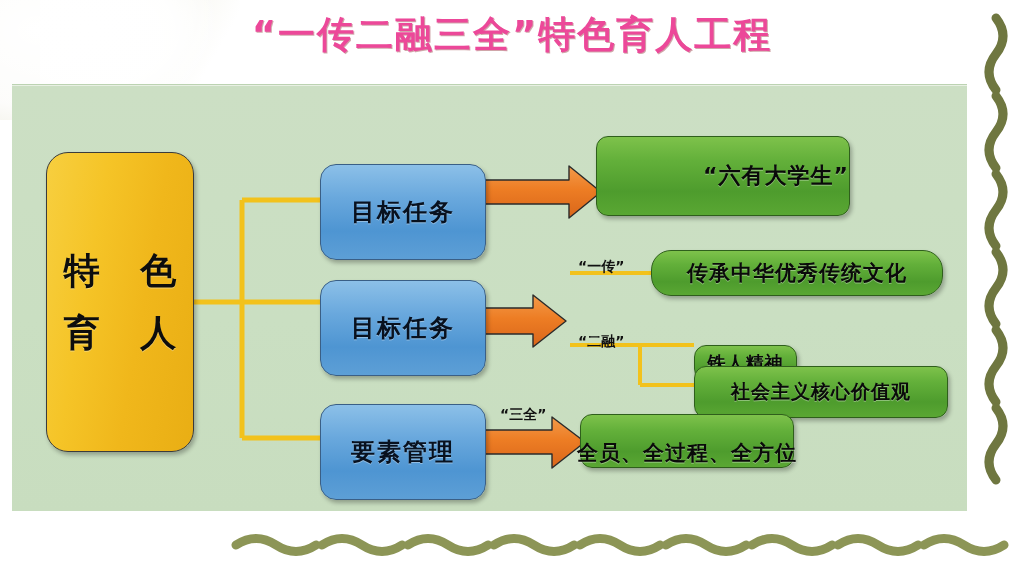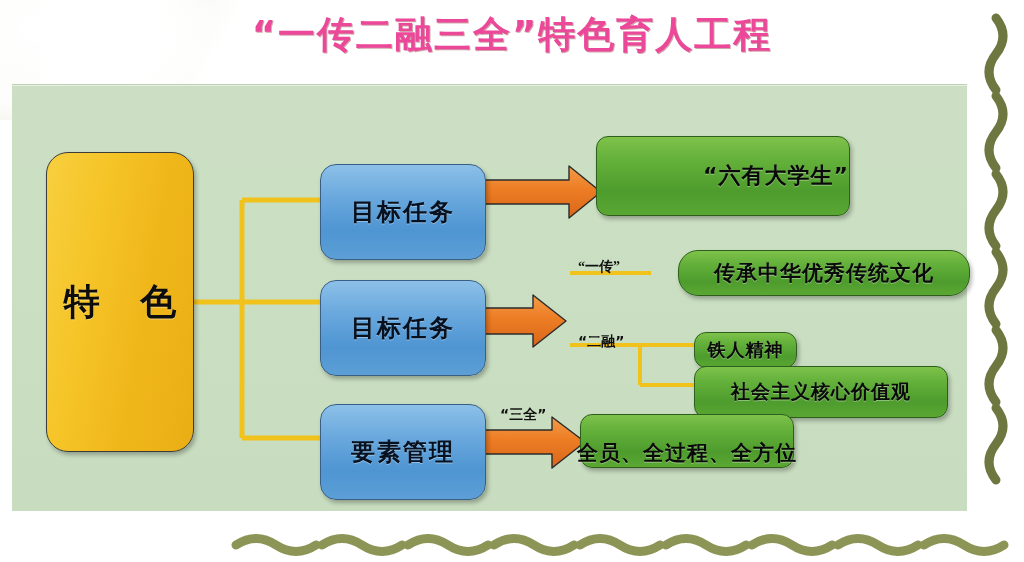--- a/index.html
+++ b/index.html
@@ -79,37 +79,37 @@
     border-radius:12px;
     background:linear-gradient(180deg,#7ec24b 0%,#63b03a 30%,#4e9c2d 70%,#5aa733 100%);
     border:1px solid #2f5f1c;
     box-shadow:2px 3px 4px rgba(0,0,0,.28);
   }
   .green .lbl{color:#0a0a0a;letter-spacing:1px;}
 
   #green-1{left:596px;top:136px;width:254px;height:80px;justify-content:flex-end;padding-left:18px;}
   #green-1 .lbl{font-size:22px;}
 
-  #green-2{left:678px;top:250px;width:292px;height:46px;border-radius:20px;}
+  #green-2{left:651px;top:250px;width:292px;height:46px;border-radius:20px;}
   #green-2 .lbl{font-size:21px;}
 
-  #green-3{left:694px;top:332px;width:103px;height:36px;}
+  #green-3{left:694px;top:345px;width:103px;height:36px;}
   #green-3 .lbl{font-size:18px;}
 
   #green-4{left:694px;top:366px;width:254px;height:52px;}
   #green-4 .lbl{font-size:19px;}
 
   #green-5{left:580px;top:414px;width:214px;height:54px;align-items:flex-end;}
   #green-5 .lbl{font-size:21px;}
 
   
   .branch-label{
     position:absolute;font-size:14px;font-weight:bold;color:#111;white-space:nowrap;
   }
-  #lab-1{left:578px;top:258px;font-family:Liberation Serif, serif;}
+  #lab-1{left:578px;top:258px;}
   #lab-2{left:578px;top:333px;}
   #lab-3{left:500px;top:406px;}
 
   svg.wires{position:absolute;left:0;top:0;width:1024px;height:562px;pointer-events:none;}
 </style>
 </head>
 <body>
 
 <div id="stage">
 
@@ -178,20 +178,21 @@
       <path d="M580 545 q20 -13 40 0 q20 13 40 0"></path>
       <path d="M666 545 q20 -13 40 0 q20 13 40 0"></path>
       <path d="M752 545 q20 -13 40 0 q20 13 40 0"></path>
       <path d="M838 545 q20 -13 40 0 q20 13 40 0"></path>
       <path d="M924 545 q20 -13 40 0 q20 13 40 0"></path>
     </g>
   </svg>
 
   <div class="node yellow">
     <span class="lbl">特 色</span>
+    <span class="lbl">育 人</span>
   </div>
 
   <div class="node blue" id="blue-1">
     <span class="lbl">目标任务</span>
   </div>
   <div class="node blue" id="blue-2">
     <span class="lbl">目标任务</span>
   </div>
   <div class="node blue" id="blue-3">
     <span class="lbl">要素管理</span>

